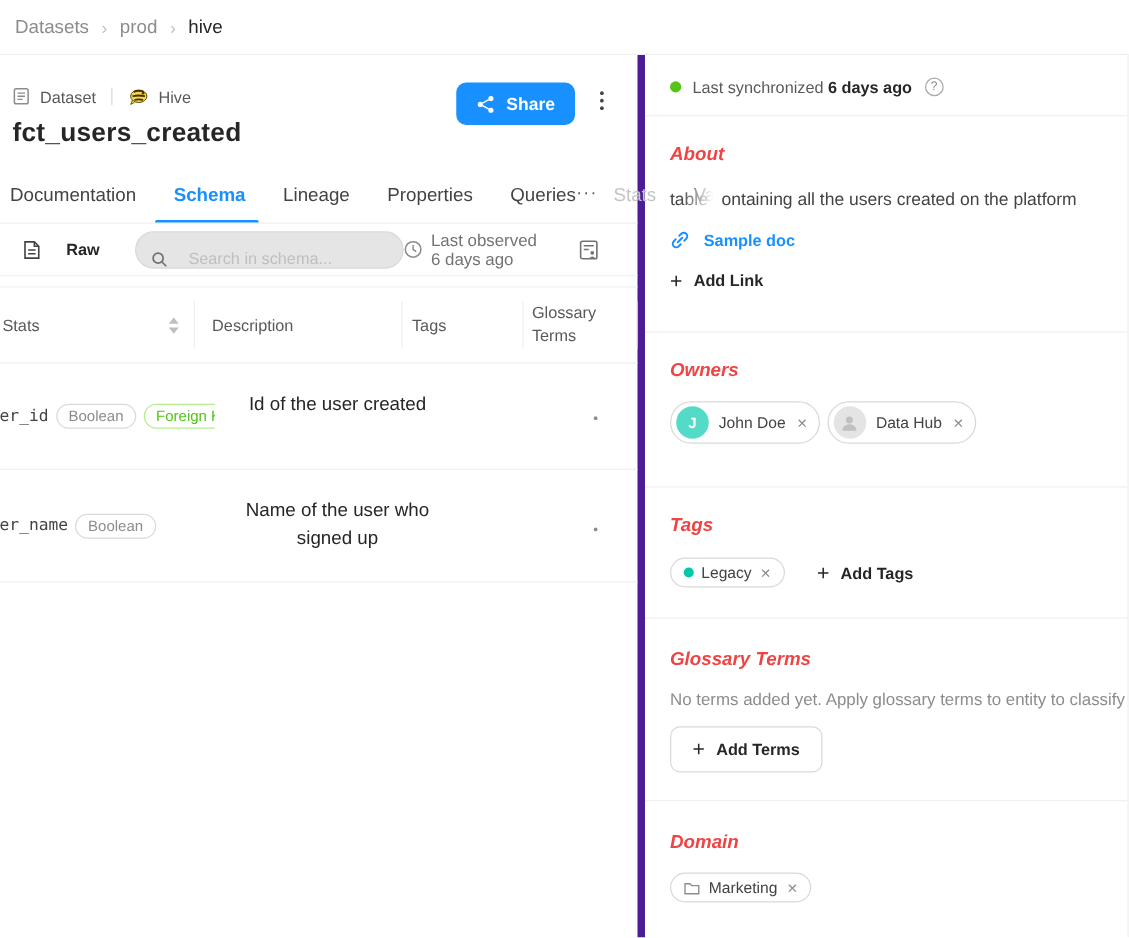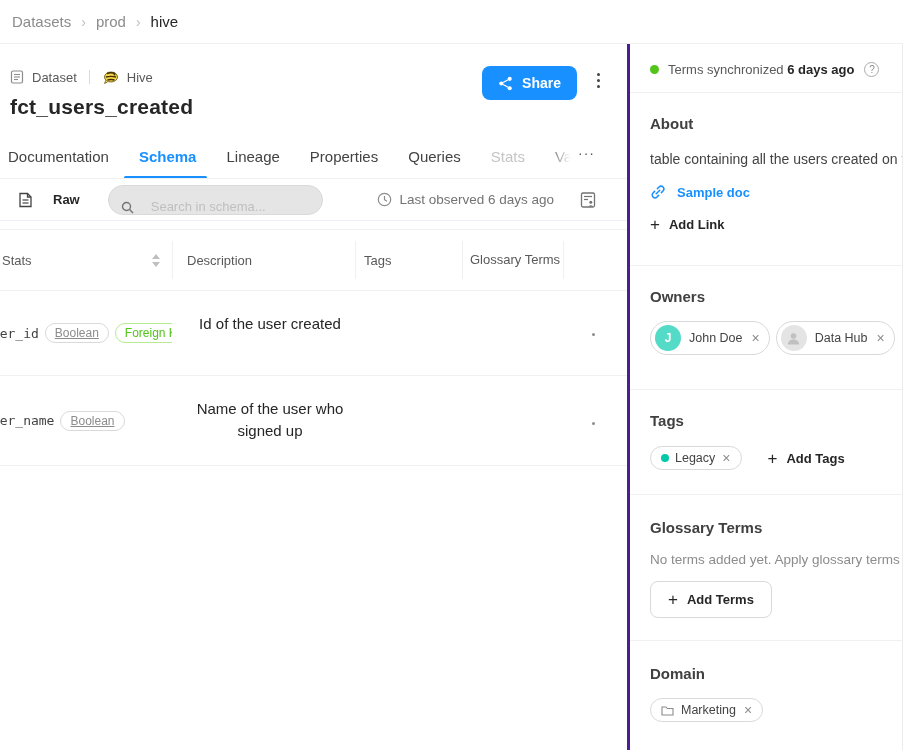--- a/index.html
+++ b/index.html
@@ -8,21 +8,21 @@
 
   
   .breadcrumb { height:44px; display:flex; align-items:center; gap:10px;
     padding-left:12px; font-size:15px; border-bottom:1px solid #f0f0f0; }
   .crumb { color:#8c8c8c; cursor:pointer; }
   .crumb.current { color:#262626; font-weight:500; }
   .crumb-sep { color:#bfbfbf; font-size:14px; }
 
   
   .content { display:flex; height:706px; }
-  .main { width:630px; border-right:3px solid #4c1d95; position:relative; }
+  .main { width:516px; border-right:6px solid #4c1d95; position:relative; }
   .sidebar { flex:1; overflow:hidden; padding:18px 0 0 20px; border-right:1px solid #ececec; }
 
   
   .entity-header { position:relative; padding:24px 16px 0 10px; }
   .type-row { display:flex; align-items:center; gap:8px; height:18px; }
   .type-label { font-size:13px; color:#595959; font-weight:500; }
   .type-sep { width:1px; height:14px; background:#d9d9d9; margin:0 4px; }
   .platform-label { font-size:13px; color:#595959; }
   .entity-title { margin-top:9px; font-size:21px; font-weight:700; color:#262626; letter-spacing:.2px; }
   .share-btn { position:absolute; top:22px; right:50px; height:34px; padding:12px 16px;
@@ -73,38 +73,38 @@
   .th-desc { width:182px; padding-left:14px; }
   .th-tags { width:106px; padding-left:8px; }
   .th-gloss { width:100px; padding-left:7px; line-height:1.45; }
   .trow { position:relative; display:flex; border-bottom:1px solid #f0f0f0; }
   .trow.r1 { height:85px; }
   .trow.r2 { height:90px; }
   .td-field { width:172px; overflow:hidden; display:flex; align-items:center; }
   .field-inner { display:flex; align-items:center; gap:6px; margin-left:-16px; white-space:nowrap; }
   .field-name { font-family:"DejaVu Sans Mono","Liberation Mono",monospace; font-size:13px; color:#434343; }
   .badge { font-size:12px; border-radius:11px; padding:2px 9px; white-space:nowrap; background:#fff; }
-  .badge.type { color:#8c8c8c; border:1px solid #d9d9d9;text-decoration:underline; }
+  .badge.type { color:#8c8c8c; border:1px solid #d9d9d9; }
   .badge.key { color:#52c41a; border:1px solid #b7eb8f; }
   .td-desc { width:182px; padding:22px 0 0 14px; font-size:15px; color:#262626; line-height:1.45; cursor:pointer;text-align:center; }
   .row-menu-dot { position:absolute; right:32px; width:3px; height:3px; border-radius:50%;
     background:#8c8c8c; cursor:pointer; }
   .trow.r1 .row-menu-dot { top:42px; }
   .trow.r2 .row-menu-dot { top:46px; }
 
   
   .sync-row { display:flex; align-items:center; gap:9px; font-size:13px; color:#595959; white-space:nowrap; }
   .sync-dot { width:9px; height:9px; border-radius:50%; background:#52c41a; flex:none; }
   .sync-strong { color:#262626; font-weight:700; }
   .help-circle { width:15px; height:15px; border:1px solid #aaa; border-radius:50%; color:#8c8c8c;
     font-size:10px; display:inline-flex; align-items:center; justify-content:center; margin-left:1px; }
   .sb-divider { border-top:1px solid #f0f0f0; margin-left:-20px; }
   .d1 { margin-top:15px; } .d2 { margin-top:32px; } .d3 { margin-top:34px; }
   .d4 { margin-top:24px; } .d5 { margin-top:22px; }
-  .sb-heading { font-size:15px; font-weight:700; color:#404040; }
+  .sb-heading { font-size:15px; font-weight:700; color:#ef4444;font-style:italic; }
   .h-about { margin-top:22px; } .h-owners { margin-top:22px; } .h-tags { margin-top:22px; }
   .h-gloss { margin-top:24px; } .h-domain { margin-top:24px; }
   .about-text { margin-top:19px; font-size:14px; color:#434343; white-space:nowrap; }
   .doc-link { margin-top:17px; display:flex; align-items:center; gap:11px; cursor:pointer; }
   .doc-link-label { font-size:13px; font-weight:700; color:#1890ff; }
   .add-inline { display:flex; align-items:center; gap:9px; cursor:pointer; white-space:nowrap; }
   .add-link-row { margin-top:16px; }
   .plus-glyph { font-size:17px; font-weight:500; color:#262626; line-height:1; }
   .add-inline-label { font-size:13px; font-weight:600; color:#262626; }
   .owners-row { margin-top:16px; display:flex; align-items:center; gap:6px; white-space:nowrap; }
@@ -298,21 +298,21 @@
         <div class="td-desc">Name of the user who signed up</div>
         <span class="row-menu-dot"></span>
       </div>
     </div>
   </div>
 
   <div class="sidebar">
 
     <div class="sync-row">
       <span class="sync-dot"></span>
-      <span><span>Terms synchronized</span>
+      <span><span>Last synchronized</span>
         <span class="sync-strong">6 days ago</span></span>
       <span class="help-circle">?</span>
     </div>
     <div class="sb-divider d1"></div>
 
     <div class="sb-heading h-about">About</div>
     <div class="about-text">table containing all the users created on the platform</div>
     <div class="doc-link">
       <span>
         <svg width="16" height="16" viewBox="0 0 16 16" fill="none" stroke="#1890ff" stroke-width="1.5" stroke-linecap="round">

